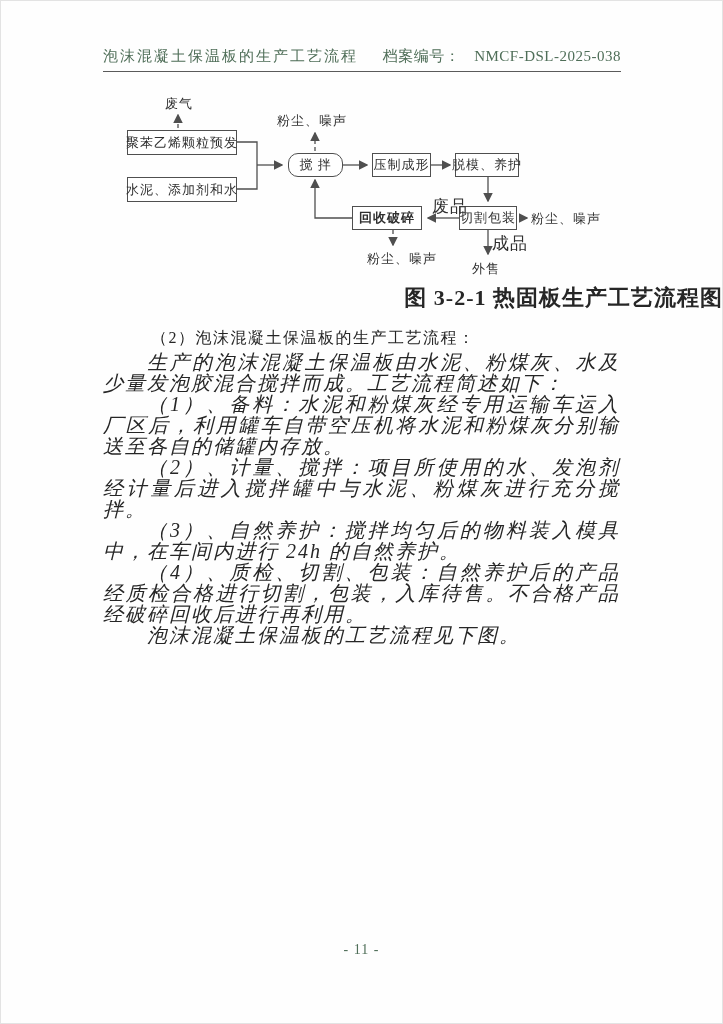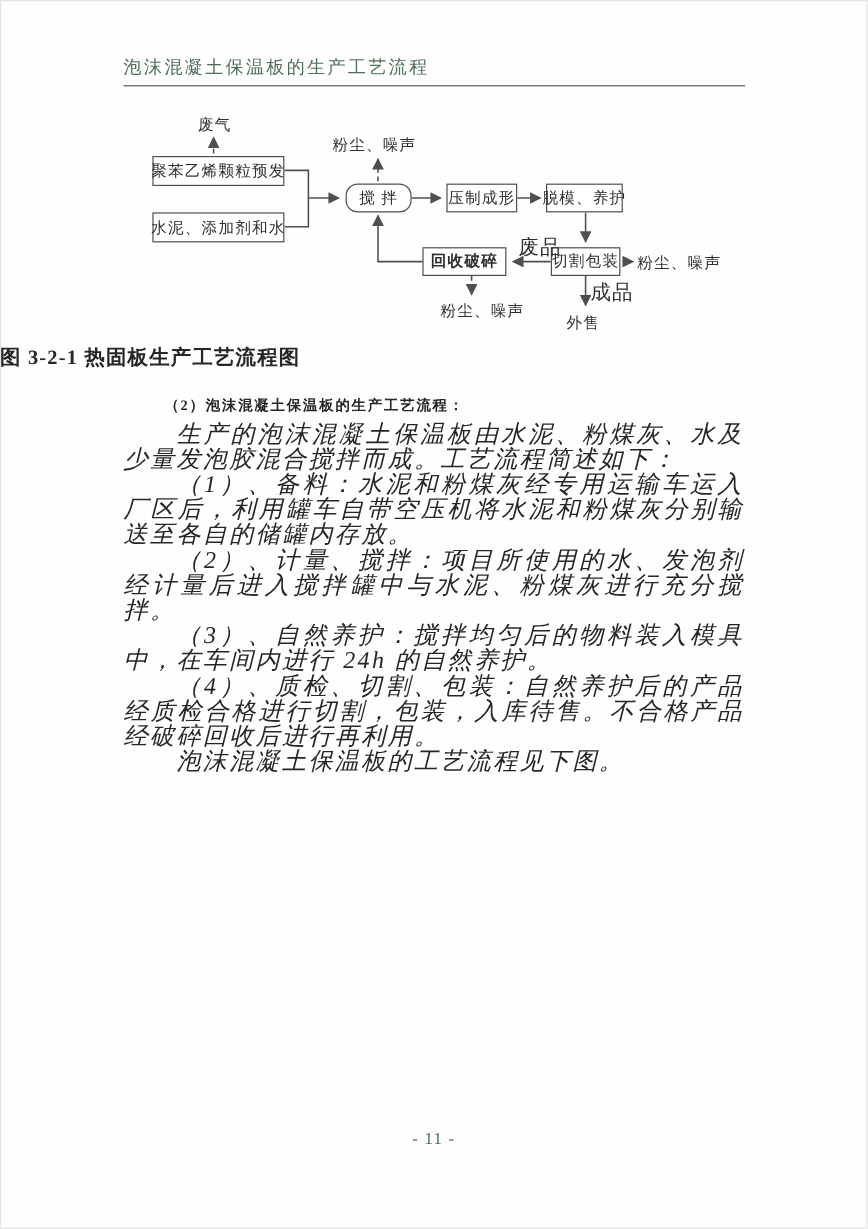--- a/index.html
+++ b/index.html
@@ -51,32 +51,32 @@
     white-space: nowrap;
     color: #2f2f2f;
     letter-spacing: 1px;
   }
   .fc-label.small { font-size: 17px; }
 
   .caption {
     position: absolute;
     left: 0; top: 284px;
     width: 723px;
-    text-align: left;
+    text-align: right;
     font-weight: bold;
-    font-size: 17px;
+    font-size: 22px;
     letter-spacing: 1px;
     line-height: 28px;
   }
   .section-heading {
     position: absolute;
-    left: 101px; top: 323px;
+    left: 115px; top: 323px;
     width: 517px;
-    font-weight: bold;
-    font-size: 12px;
+    font-weight: normal;
+    font-size: 16px;
     letter-spacing: 1.5px;
     line-height: 30px;
     padding-left: 36px;
   }
   .body-text {
     position: absolute;
     left: 103px; top: 352px;
     width: 517px;
     font-size: 20px;
     line-height: 21px;
@@ -96,20 +96,21 @@
     color: #4f6e58;
     letter-spacing: 1px;
     font-family: Liberation Serif, serif;
   }
 </style>
 </head>
 <body>
 
 <div class="header">
   <span class="company">泡沫混凝土保温板的生产工艺流程</span>
+  <span class="archive"><span>档案编号：</span><span class="num">NMCF-DSL-2025-038</span></span>
 </div>
 
 <div class="flowchart">
   <svg viewBox="0 0 520 192">
     <defs>
       <marker id="arr" viewBox="0 0 10 10" refX="8.5" refY="5" markerWidth="7.5" markerHeight="7.5" orient="auto">
         <path d="M0,0 L10,5 L0,10 z" fill="#4f4f4f"></path>
       </marker>
     </defs>
 

